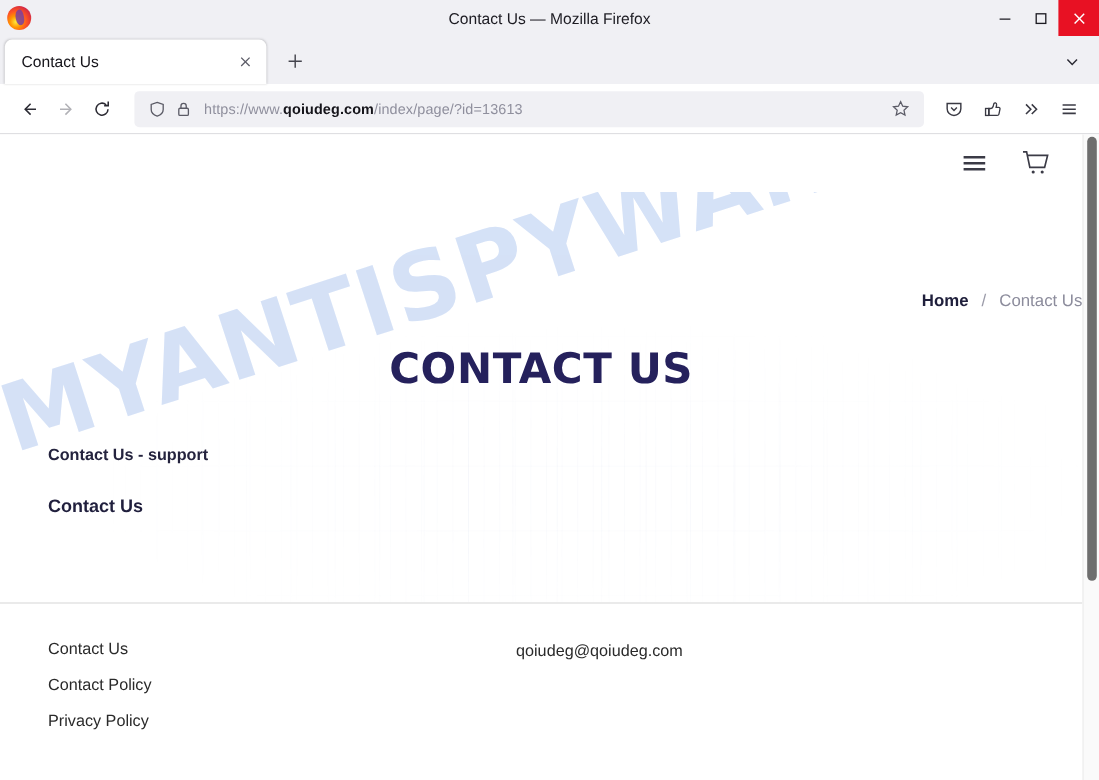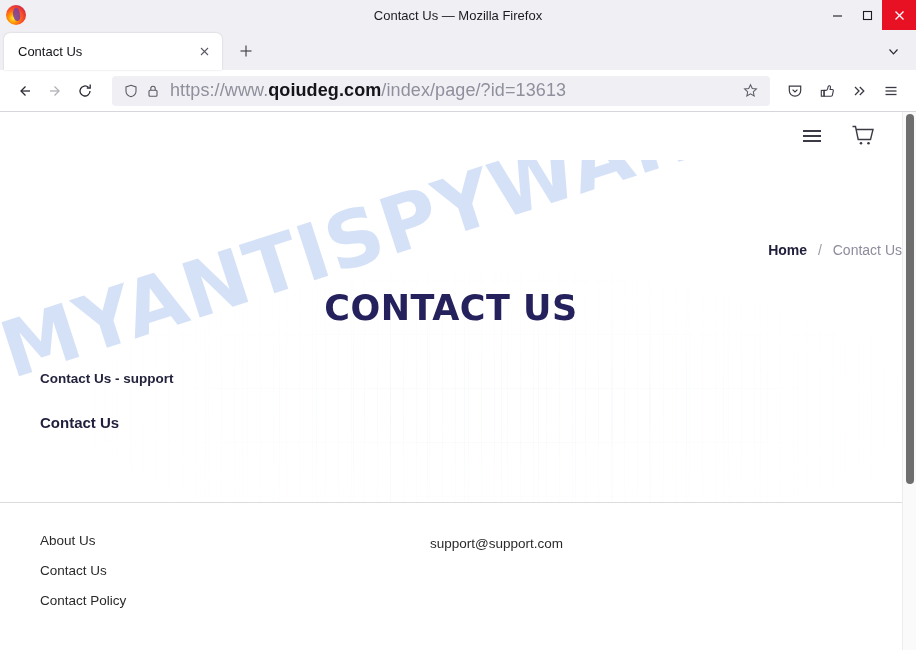--- a/index.html
+++ b/index.html
@@ -161,21 +161,21 @@
     padding: 0 8px;
   }
   .urlbar-icon {
     width: 22px; height: 22px;
     display: flex; align-items: center; justify-content: center;
     color: #5b5b66;
     flex: none;
   }
   .url-text {
     flex: 1;
-    font-size: 18px;
+    font-size: 12px;
     color: #8f8f9d;
     white-space: nowrap;
     overflow: hidden;
     margin-left: 6px;
     letter-spacing: .1px;
   }
   .url-text .host { color: #15141a; font-weight: bold; }
   .star-btn {
     width: 24px; height: 24px;
     display: flex; align-items: center; justify-content: center;
@@ -515,26 +515,26 @@
         <div class="page-title">CONTACT US</div>
 
         <div class="content-block">
           <div class="content-sub">Contact Us - support</div>
           <div class="content-head">Contact Us</div>
         </div>
       </div>
 
       <div class="site-footer">
         <div class="footer-col-links">
-          <span class="footer-link">About Us</span>
           <span class="footer-link">Contact Us</span>
           <span class="footer-link">Contact Policy</span>
+          <span class="footer-link">Privacy Policy</span>
         </div>
         <div class="footer-col-email">
-          <span class="footer-email">support@support.com</span>
+          <span class="footer-email">qoiudeg@qoiudeg.com</span>
         </div>
       </div>
 
     </div>
 
     <div class="scrollbar">
       <div class="scroll-thumb"></div>
     </div>
   </div>
 

